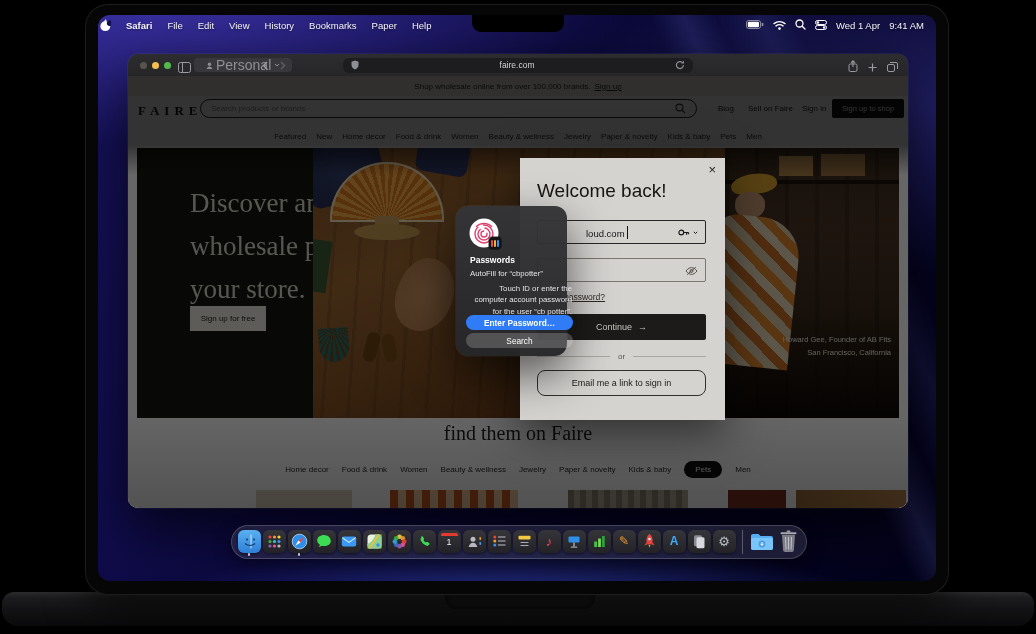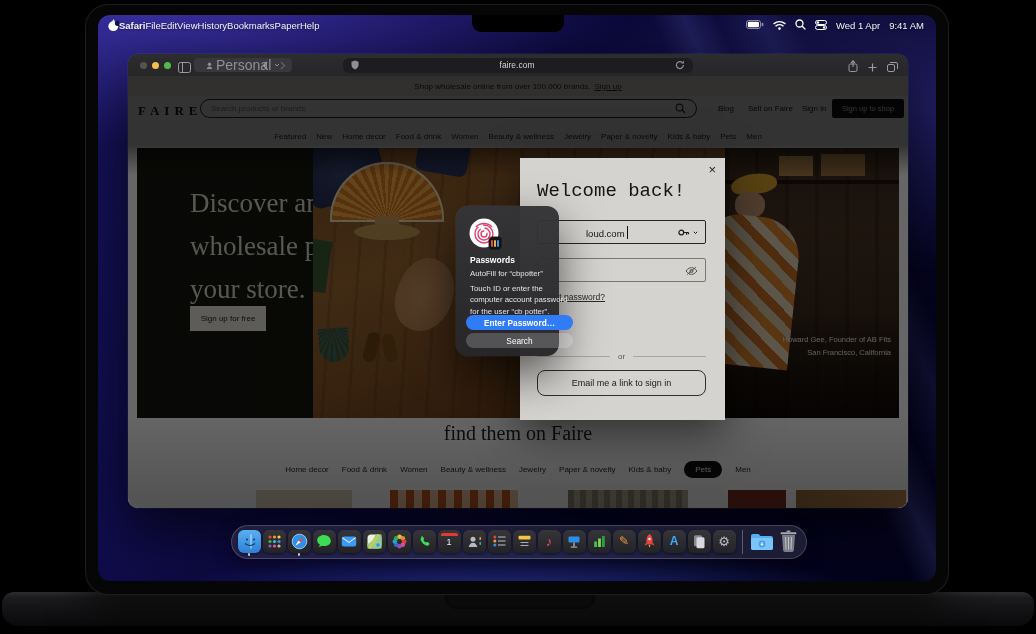--- a/index.html
+++ b/index.html
@@ -19,21 +19,21 @@
           radial-gradient(60% 90px at 50% 104%, rgba(70,95,235,.50), transparent 70%),
           radial-gradient(900px 300px at 6% -6%, rgba(105,90,255,.50), transparent 55%),
           radial-gradient(700px 280px at 102% 16%, rgba(90,85,230,.33), transparent 60%),
           linear-gradient(65deg, transparent 74%, rgba(130,140,255,.14) 77%, transparent 80%, rgba(130,140,255,.10) 84%, transparent 87%),
           linear-gradient(115deg,#16125a 0%,#100c4b 22%,#0a0838 45%,#060527 65%,#03021a 100%);}
   .notch{position:absolute;left:374px;top:0;width:92px;height:17px;background:#000;border-radius:0 0 9px 9px;z-index:40;}
 
   
   .menubar{position:absolute;left:0;top:0;width:100%;height:21px;display:flex;align-items:center;
         color:#f3f3f7;font-size:9.5px;z-index:30;text-shadow:0 1px 2px rgba(0,0,0,.4);}
-  .menubar .mleft{display:flex;align-items:center;padding-left:10px;}
+  .menubar .mleft{display:flex;align-items:center;gap:15px;padding-left:2px;}
   .menubar .mright{margin-left:auto;display:flex;align-items:center;gap:9px;padding-right:12px;}
   .menu-item{cursor:default;}
   .menu-app{font-weight:bold;}
 
   
   .safari{position:absolute;left:30px;top:39px;width:780px;height:454px;border-radius:10px;overflow:hidden;
         background:#27272a;box-shadow:0 22px 55px rgba(0,0,0,.65), 0 0 0 .5px rgba(255,255,255,.12);z-index:20;}
   .toolbar{position:absolute;left:0;top:0;width:100%;height:22px;background:linear-gradient(#2d2d30,#262629);}
   .tdot{position:absolute;top:8px;width:7px;height:7px;border-radius:50%;}
   .sbicon{position:absolute;top:5px;color:#9a9aa0;}
@@ -106,39 +106,39 @@
   .products{position:absolute;left:0;top:414px;width:100%;height:60px;}
   .pblock{position:absolute;top:0;height:60px;}
 
   .page-dim{position:absolute;left:0;top:0;width:100%;height:100%;z-index:10;
         background:linear-gradient(180deg, rgba(0,0,0,.80) 0%, rgba(0,0,0,.80) 16%, rgba(0,0,0,.60) 23%, rgba(0,0,0,.60) 78%, rgba(0,0,0,.68) 100%);}
 
   
   .modal{position:absolute;left:392px;top:82px;width:205px;height:262px;background:#d5d3d0;z-index:20;
         box-shadow:0 12px 42px rgba(0,0,0,.55);}
   .modal-close{position:absolute;right:9px;top:5px;font-size:13px;color:#222;line-height:1;}
-  .modal-title{position:absolute;left:17px;top:22px;font-family:Liberation Mono, monospace;font-size:19px;color:#181512;}
+  .modal-title{position:absolute;left:17px;top:22px;font-family:Liberation Sans, sans-serif;font-size:19px;color:#181512;}
   .field{position:absolute;left:17px;width:169px;height:24px;box-sizing:border-box;background:transparent;}
   .f-email{top:62px;border:1.5px solid #262626;border-radius:2px;}
   .f-pass{top:100px;border:1px solid #7b766f;border-radius:2px;}
   .email-text{position:absolute;left:48px;top:7px;font-size:9.5px;color:#141414;}
   .caret{position:absolute;top:5px;width:1px;height:13px;background:#111;}
   .field-icon{position:absolute;right:7px;top:7px;display:flex;align-items:center;gap:2px;}
   .forgot{position:absolute;left:17px;top:134px;font-size:8.5px;color:#2e2a26;text-decoration:underline;}
   .continue-btn{position:absolute;left:17px;top:156px;width:169px;height:26px;background:#1c1b19;color:#c9c6c1;font-size:9px;
         display:flex;align-items:center;justify-content:center;gap:6px;border-radius:2px;}
   .or-row{position:absolute;left:17px;top:194px;width:169px;display:flex;align-items:center;gap:8px;font-size:8px;color:#5a5650;}
   .or-row .ln{flex:1;height:1px;background:#aaa7a2;}
   .magic-btn{position:absolute;left:17px;top:212px;width:169px;height:26px;border:1.2px solid #33302b;box-sizing:border-box;
         color:#1c1a16;font-size:9px;display:flex;align-items:center;justify-content:center;border-radius:8px;background:transparent;}
 
   
-  .tid{position:absolute;left:328px;top:130px;width:103px;height:150px;z-index:30;border-radius:12px;
+  .tid{position:absolute;left:328px;top:130px;width:111px;height:150px;z-index:30;border-radius:12px;
         background:linear-gradient(180deg, rgba(52,52,55,.97), rgba(38,38,41,.97));
-        box-shadow:0 18px 45px rgba(0,0,0,.6), 0 0 0 .5px rgba(255,255,255,.12);color:#fff;}
+        box-shadow:0 18px 45px rgba(0,0,0,.6), 0 0 0 .5px rgba(255,255,255,.12);color:#fff;text-align:right;}
   .tid-icon{position:absolute;left:13px;top:12px;width:30px;height:30px;}
   .tid-badge{position:absolute;left:33px;top:31px;width:12px;height:12px;border-radius:3.5px;background:#141416;
         display:flex;align-items:center;justify-content:center;gap:1px;box-shadow:0 0 0 1px rgba(0,0,0,.4);}
   .tid-badge i{display:block;width:1.8px;height:7px;border-radius:1px;}
   .tid-name{position:absolute;left:14px;top:49px;font-size:8.5px;font-weight:bold;}
   .tid-sub{position:absolute;left:14px;top:63px;font-size:7.8px;color:#e3e3e6;}
   .tid-body{position:absolute;left:14px;top:77px;width:102px;font-size:7.8px;line-height:1.45;color:#e3e3e6;}
   .tid-primary{position:absolute;left:10px;top:109px;width:107px;height:15px;border-radius:8px;background:#2f7cf6;
         display:flex;align-items:center;justify-content:center;font-size:8.3px;font-weight:bold;color:#fff;}
   .tid-cancel{position:absolute;left:10px;top:127px;width:107px;height:15px;border-radius:8px;background:rgba(255,255,255,.20);
@@ -405,20 +405,24 @@
             <div class="field f-pass">
               <span class="field-icon">
                 <svg width="13" height="10">
                     <path d="M1 5C3 2.4 5 1.6 6.5 1.6S10 2.4 12 5c-2 2.6-4 3.4-5.5 3.4S3 7.6 1 5z" stroke="#55514b" fill="none"></path>
                     <circle cx="6.5" cy="5" r="1.5" stroke="#55514b" fill="none"></circle>
                     <line x1="2.2" y1="8.6" x2="10.8" y2="1.2" stroke="#55514b"></line>
                   </svg>
               </span>
             </div>
             <span class="forgot">Forgot password?</span>
+            <div class="continue-btn">
+              <span>Continue</span>
+              <span>→</span>
+            </div>
             <div class="or-row">
               <span class="ln"></span>
                 <span>or</span>
                 <span class="ln"></span>
             </div>
             <div class="magic-btn">Email me a link to sign in</div>
           </div>
 
           <div class="tid">
             <svg class="tid-icon" width="30" height="30">

